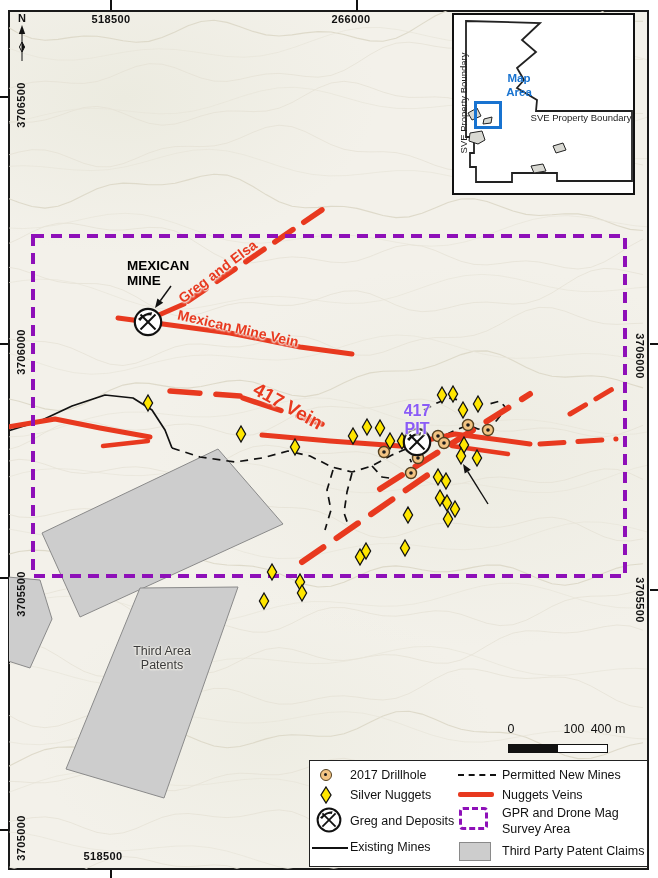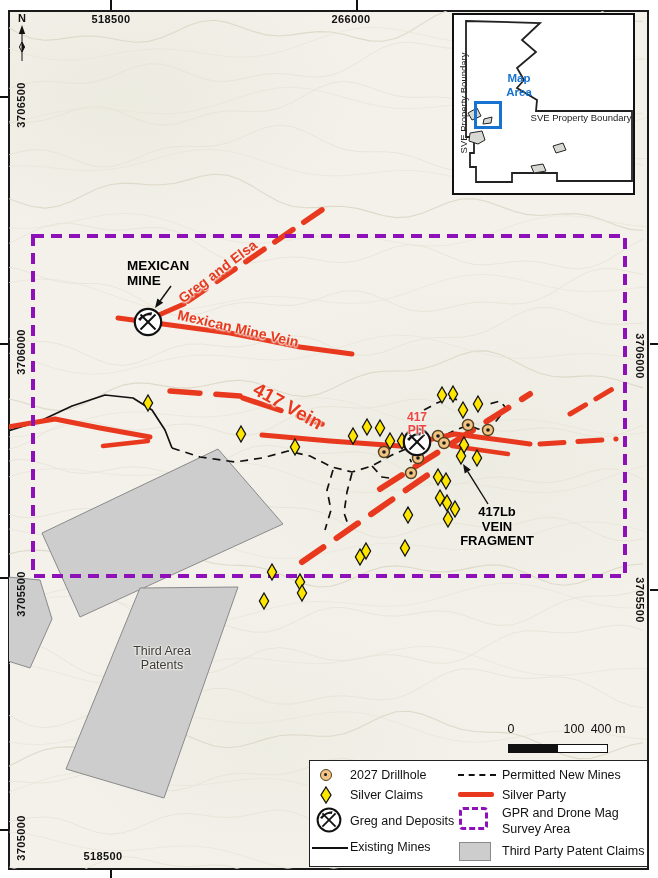--- a/index.html
+++ b/index.html
@@ -208,25 +208,22 @@
         </g>
       </g>
     </svg>
 
   <div id="label-overlay">
       <div class="maplabel" style="left: 127px; top: 258px; color: rgb(0, 0, 0); font-size: 13.5px; font-weight: 700; text-align: left; transform: translate(0px, 0px) rotate(0deg);">MEXICAN
 MINE</div>
       <div class="maplabel" style="left: 218px; top: 272px; color: rgb(232, 57, 31); font-size: 14px; font-weight: 700; text-align: center; transform: translate(-50%, -50%) rotate(-37deg);">Greg and Elsa</div>
       <div class="maplabel" style="left: 238px; top: 329px; color: rgb(232, 57, 31); font-size: 14px; font-weight: 700; text-align: center; transform: translate(-50%, -50%) rotate(13deg);">Mexican Mine Vein</div>
       <div class="maplabel" style="left: 288px; top: 406px; color: rgb(232, 57, 31); font-size: 19px; font-weight: 700; text-align: center; transform: translate(-50%, -50%) rotate(29deg);">417 Vein</div>
-      <div class="maplabel" style="left: 417px; top: 411px; color: #ef4444; font-size: 12px; font-weight: 700; text-align: center; transform: translate(-50%, 0px) rotate(0deg);">417
+      <div class="maplabel" style="left: 417px; top: 402px; color: #8b5cf6; font-size: 16px; font-weight: 700; text-align: center; transform: translate(-50%, 0px) rotate(0deg);">417
 PIT</div>
-      <div class="maplabel" style="left: 497px; top: 505px; color: rgb(0, 0, 0); font-size: 13px; font-weight: 700; text-align: center; transform: translate(-50%, 0px) rotate(0deg);">417Lb
-VEIN
-FRAGMENT</div>
       <div class="maplabel" style="left: 162px; top: 644px; color: rgb(58, 58, 58); font-size: 12.5px; font-weight: 400; text-align: center; transform: translate(-50%, 0px) rotate(0deg);">Third Area
 Patents</div>
     </div>
 
   <div class="north">
     <div class="n">N</div>
     <svg width="16" height="40" viewBox="0 0 16 40">
       <line x1="8" y1="7" x2="8" y2="37" stroke="#111" stroke-width="1"></line>
       <polygon points="8,1 4.8,10 11.2,10" fill="#111"></polygon>
       <polygon points="8,18 10.6,23 8,28 5.4,23" fill="none" stroke="#111" stroke-width="1"></polygon>
@@ -273,29 +270,29 @@
     <div class="sb-label" style="left:574px;top:722px">100</div>
     <div class="sb-label" style="left:608px;top:722px">400 m</div>
     <div class="sb-bar">
         <div class="sb-fill"></div>
       </div>
   </div>
 
   <div class="legend">
     <div class="lrow" style="left:0;top:7px">
       <span class="lsym sym-drill"></span>
-      <span class="ltext">2027 Drillhole</span>
+      <span class="ltext">2017 Drillhole</span>
     </div>
     <div class="lrow" style="left:0;top:27px">
       <span class="lsym" style="left:10px;top:-2px">
         <svg width="12" height="18" viewBox="0 0 12 18">
             <polygon points="6,1 11,9 6,17 1,9" fill="#ffe600" stroke="#111" stroke-width="1.3"></polygon>
           </svg>
       </span>
-      <span class="ltext">Silver Claims</span>
+      <span class="ltext">Silver Nuggets</span>
     </div>
     <div class="lrow" style="left:0;top:50px">
       <span class="lsym" style="left:6px;top:-4px">
         <svg width="26" height="26" viewBox="-13 -13 26 26">
           <circle cx="0" cy="0" r="11.4" fill="#fff" stroke="#111" stroke-width="2"></circle>
           <line x1="-6.6" y1="6.6" x2="6.6" y2="-6.6" stroke="#111" stroke-width="1.8"></line>
           <line x1="-6.6" y1="-6.6" x2="6.6" y2="6.6" stroke="#111" stroke-width="1.8"></line>
           <path d="M -9 -2.6 Q -2.6 -9 3.6 -8.8 L 2.8 -6 Q -2.6 -7 -7 -0.9 Z" fill="#111"></path>
         </svg>
       </span>
@@ -304,21 +301,21 @@
     <div class="lrow" style="left:0;top:79px">
       <span class="lsym sym-exroad"></span>
       <span class="ltext">Existing Mines</span>
     </div>
     <div class="lrow" style="left:0;top:7px">
       <span class="lsym sym-newroad"></span>
       <span class="ltext" style="left:192px">Permitted New Mines</span>
     </div>
     <div class="lrow" style="left:0;top:27px">
       <span class="lsym sym-vein"></span>
-      <span class="ltext" style="left:192px">Silver Party</span>
+      <span class="ltext" style="left:192px">Nuggets Veins</span>
     </div>
     <div class="lrow" style="left:0;top:45px">
       <span class="lsym sym-survey"></span>
       <span class="ltext" style="left:192px;width:148px;white-space:normal;line-height:1.25">GPR and Drone Mag Survey Area</span>
     </div>
     <div class="lrow" style="left:0;top:81px">
       <span class="lsym sym-patent"></span>
       <span class="ltext" style="left:192px;top:2px">Third Party Patent Claims</span>
     </div>
   </div>

